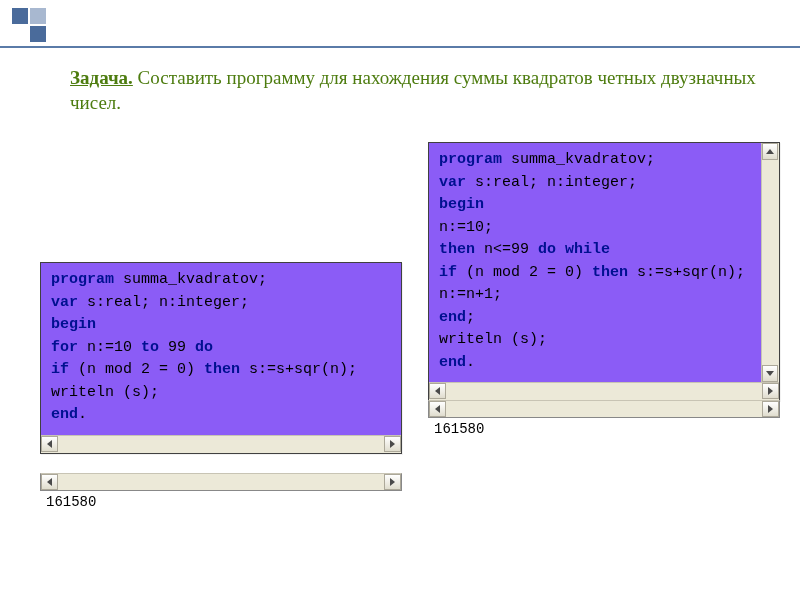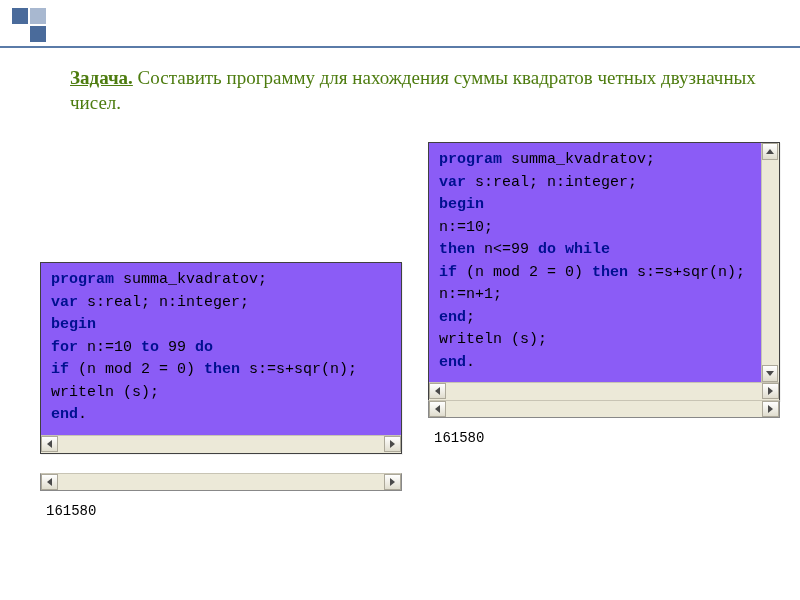--- a/index.html
+++ b/index.html
@@ -98,21 +98,21 @@
     width: 0; height: 0;
     border-left: 4px solid transparent;
     border-right: 4px solid transparent;
   }
   .sv-arrow.u { border-bottom: 5px solid #4a4a4a; }
   .sv-arrow.d { border-top: 5px solid #4a4a4a; }
   .output {
     font-family: "Courier New", monospace;
     font-size: 14px;
     color: #000;
-    padding: 12px 6px;
+    padding: 3px 6px;
   }
   #win1 { top: 262px; left: 40px; width: 362px; }
   #win2 { top: 142px; right: 20px; width: 352px; }
   #win1 .code-body { padding-right: 4px; }
   #win2 .code-body { padding-right: 24px; }
   .out-wrap { position: absolute; }
   #out1 { top: 473px; left: 40px; width: 362px; }
   #out2 { top: 400px; right: 20px; width: 352px; }
   .out-wrap .scrollbar-h { border: 1px solid #888; border-top: 1px solid #c8c4b4; }
 </style>

